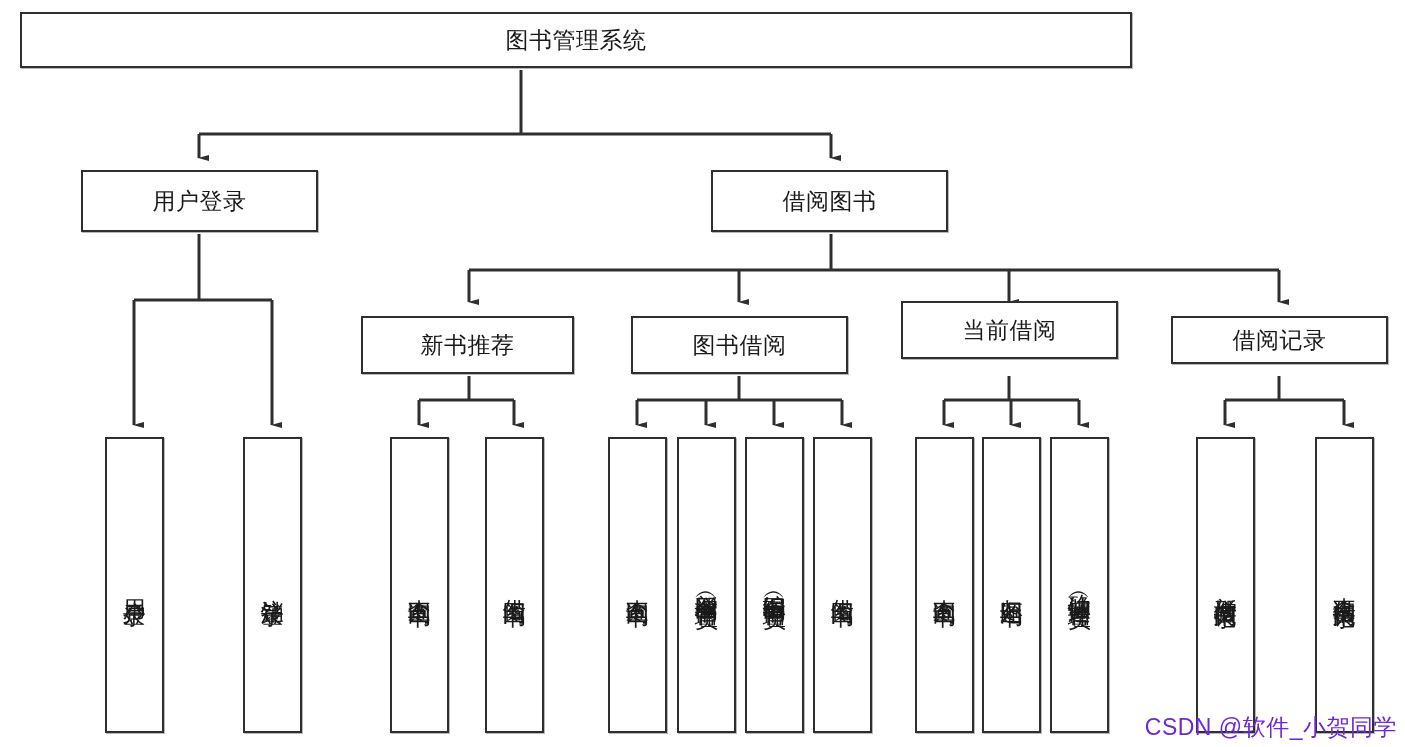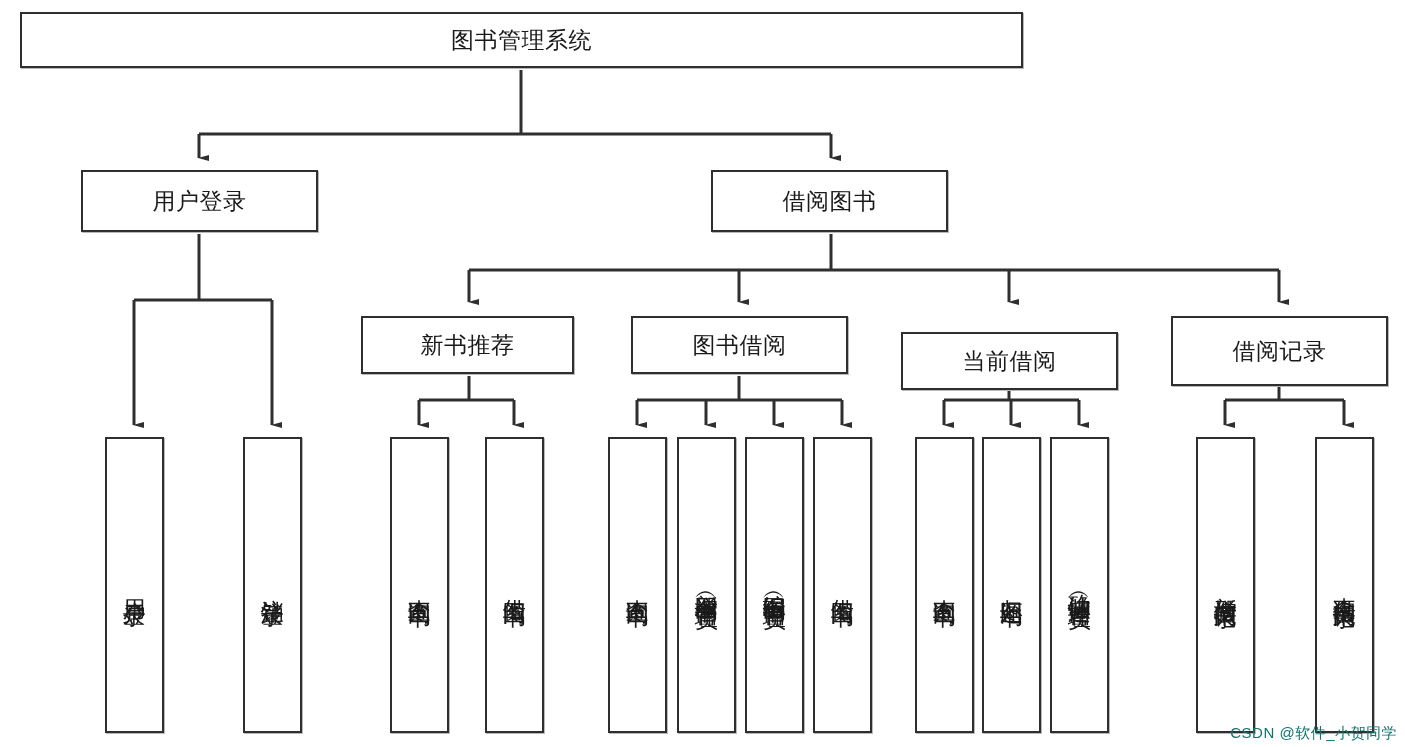--- a/index.html
+++ b/index.html
@@ -54,22 +54,22 @@
   }
   .node-v .vtext {
     writing-mode: vertical-rl;
     text-orientation: upright;
     display: block;
   }
   #watermark {
     position: absolute;
     right: 8px;
     bottom: 4px;
-    font-size: 15px;
-    color: #0f766e;
+    font-size: 23px;
+    color: #6d28d9;
     letter-spacing: 0.5px;
     white-space: nowrap;
   }
 </style>
 </head>
 <body>
 
 <div id="canvas">
 
   <svg id="edges" viewBox="0 0 1405 747">
@@ -116,41 +116,41 @@
       <path d="M 1011 400 L 1011 425" marker-end="url(#arrow)"></path>
       <path d="M 1079 400 L 1079 425" marker-end="url(#arrow)"></path>
 
       <path d="M 1279 376 L 1279 400"></path>
       <path d="M 1225 400 L 1344 400"></path>
       <path d="M 1225 400 L 1225 425" marker-end="url(#arrow)"></path>
       <path d="M 1344 400 L 1344 425" marker-end="url(#arrow)"></path>
     </g>
   </svg>
 
-  <div class="node node-h" style="left:20px; top:12px; width:1003px; height:56px;align-items:center;">
+  <div class="node node-h" style="left:20px; top:12px; width:1112px; height:56px;align-items:center;">
     <span>图书管理系统</span>
   </div>
 
   <div class="node node-h" style="left:81px; top:170px; width:237px; height:62px;">
     <span>用户登录</span>
   </div>
   <div class="node node-h" style="left:711px; top:170px; width:237px; height:62px;">
     <span>借阅图书</span>
   </div>
 
   <div class="node node-h" style="left:361px; top:316px; width:213px; height:58px;">
     <span>新书推荐</span>
   </div>
   <div class="node node-h" style="left:631px; top:316px; width:217px; height:58px;">
     <span>图书借阅</span>
   </div>
-  <div class="node node-h" style="left:901px; top:332px; width:217px; height:58px;">
+  <div class="node node-h" style="left:901px; top:301px; width:217px; height:58px;">
     <span>当前借阅</span>
   </div>
-  <div class="node node-h" style="left:1171px; top:316px; width:217px; height:70px;">
+  <div class="node node-h" style="left:1171px; top:316px; width:217px; height:48px;">
     <span>借阅记录</span>
   </div>
 
   <div class="node node-v" style="left:105px; top:437px; width:59px; height:296px;">
     <span class="vtext">用户登录</span>
   </div>
   <div class="node node-v" style="left:243px; top:437px; width:59px; height:296px;">
     <span class="vtext">注销登录</span>
   </div>
 

